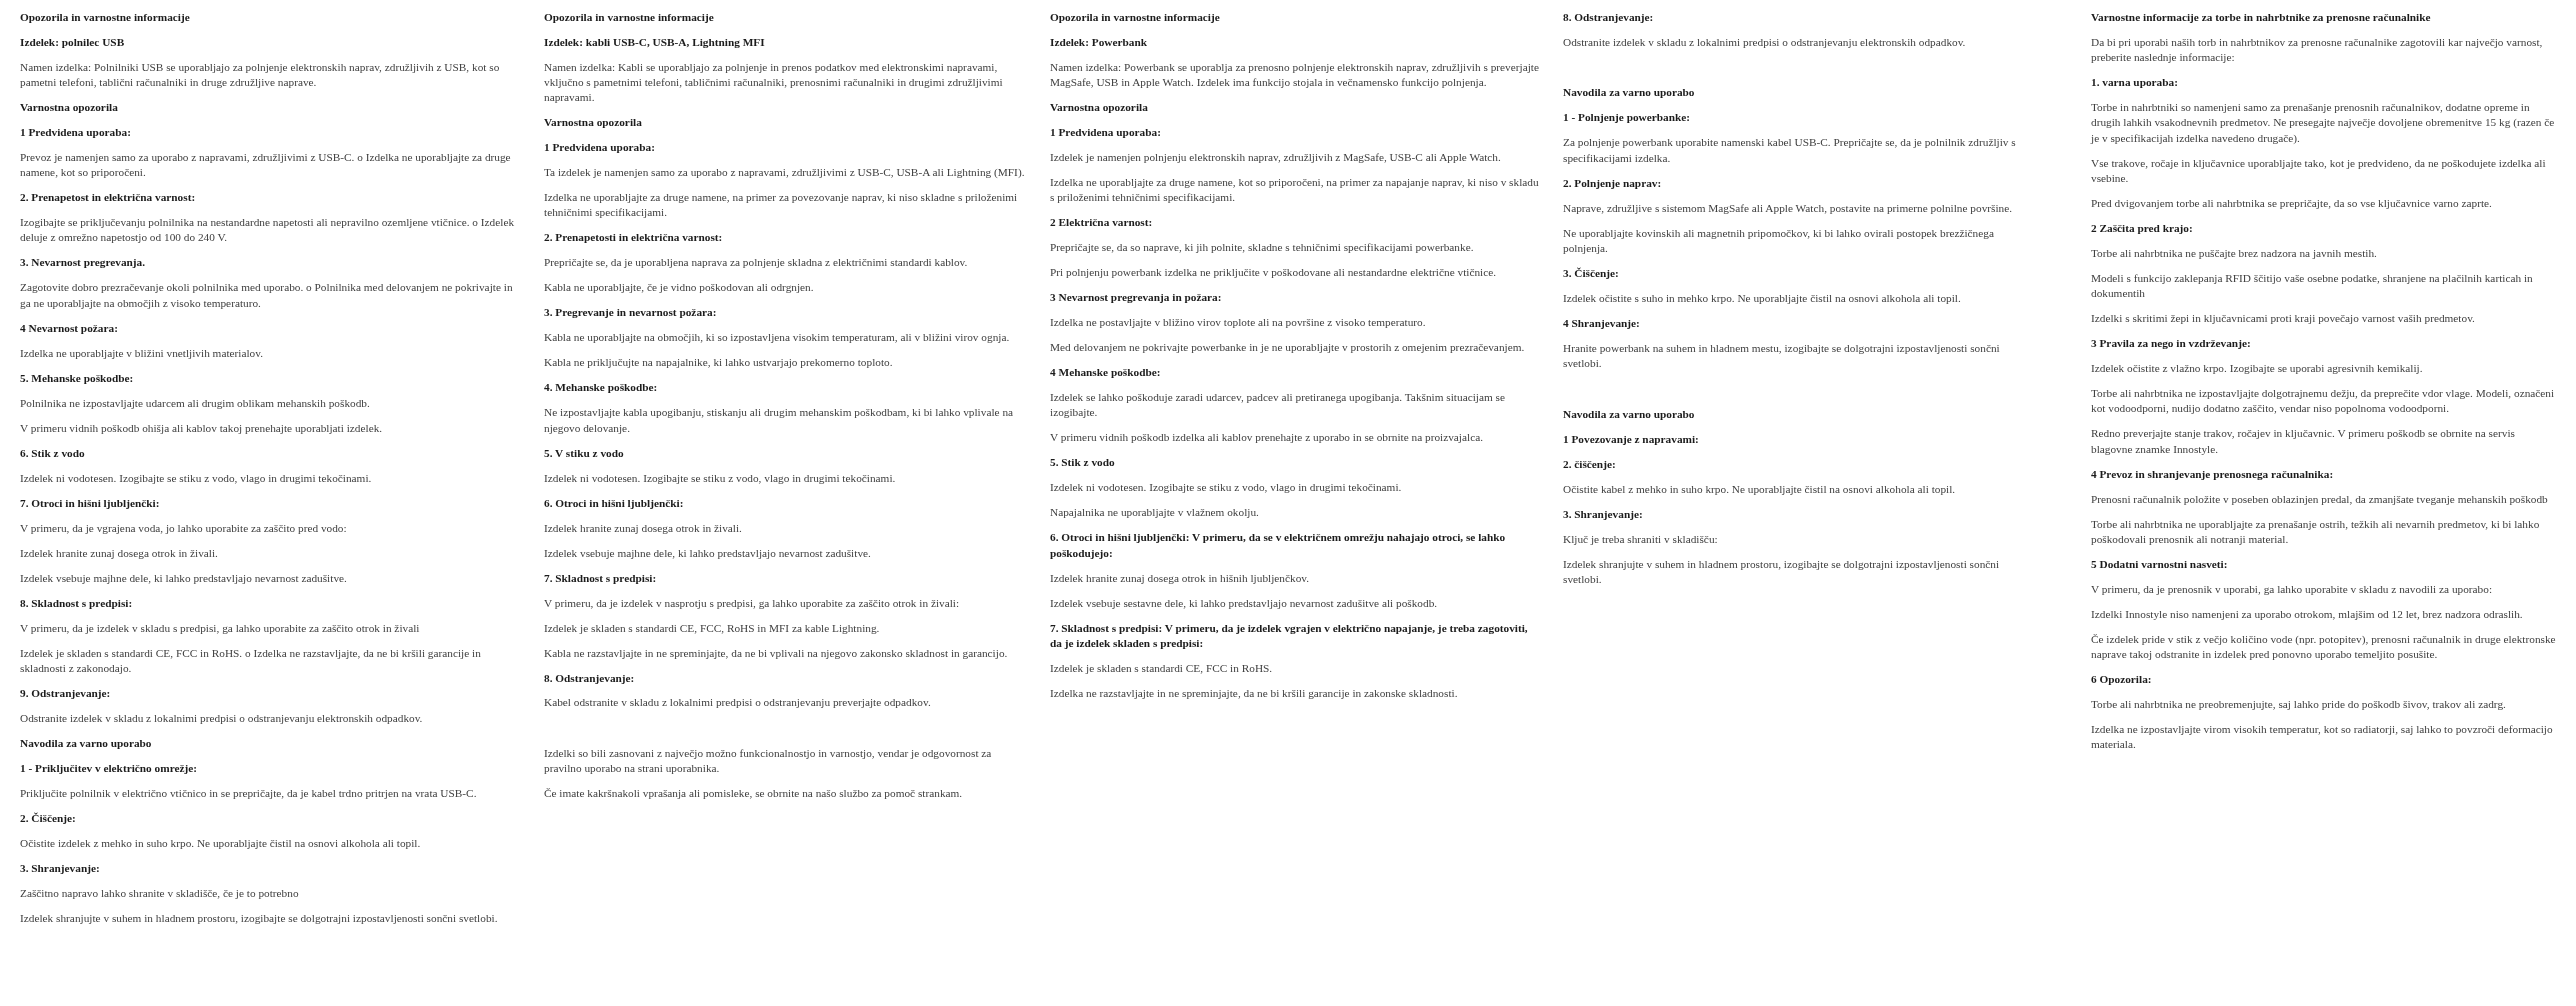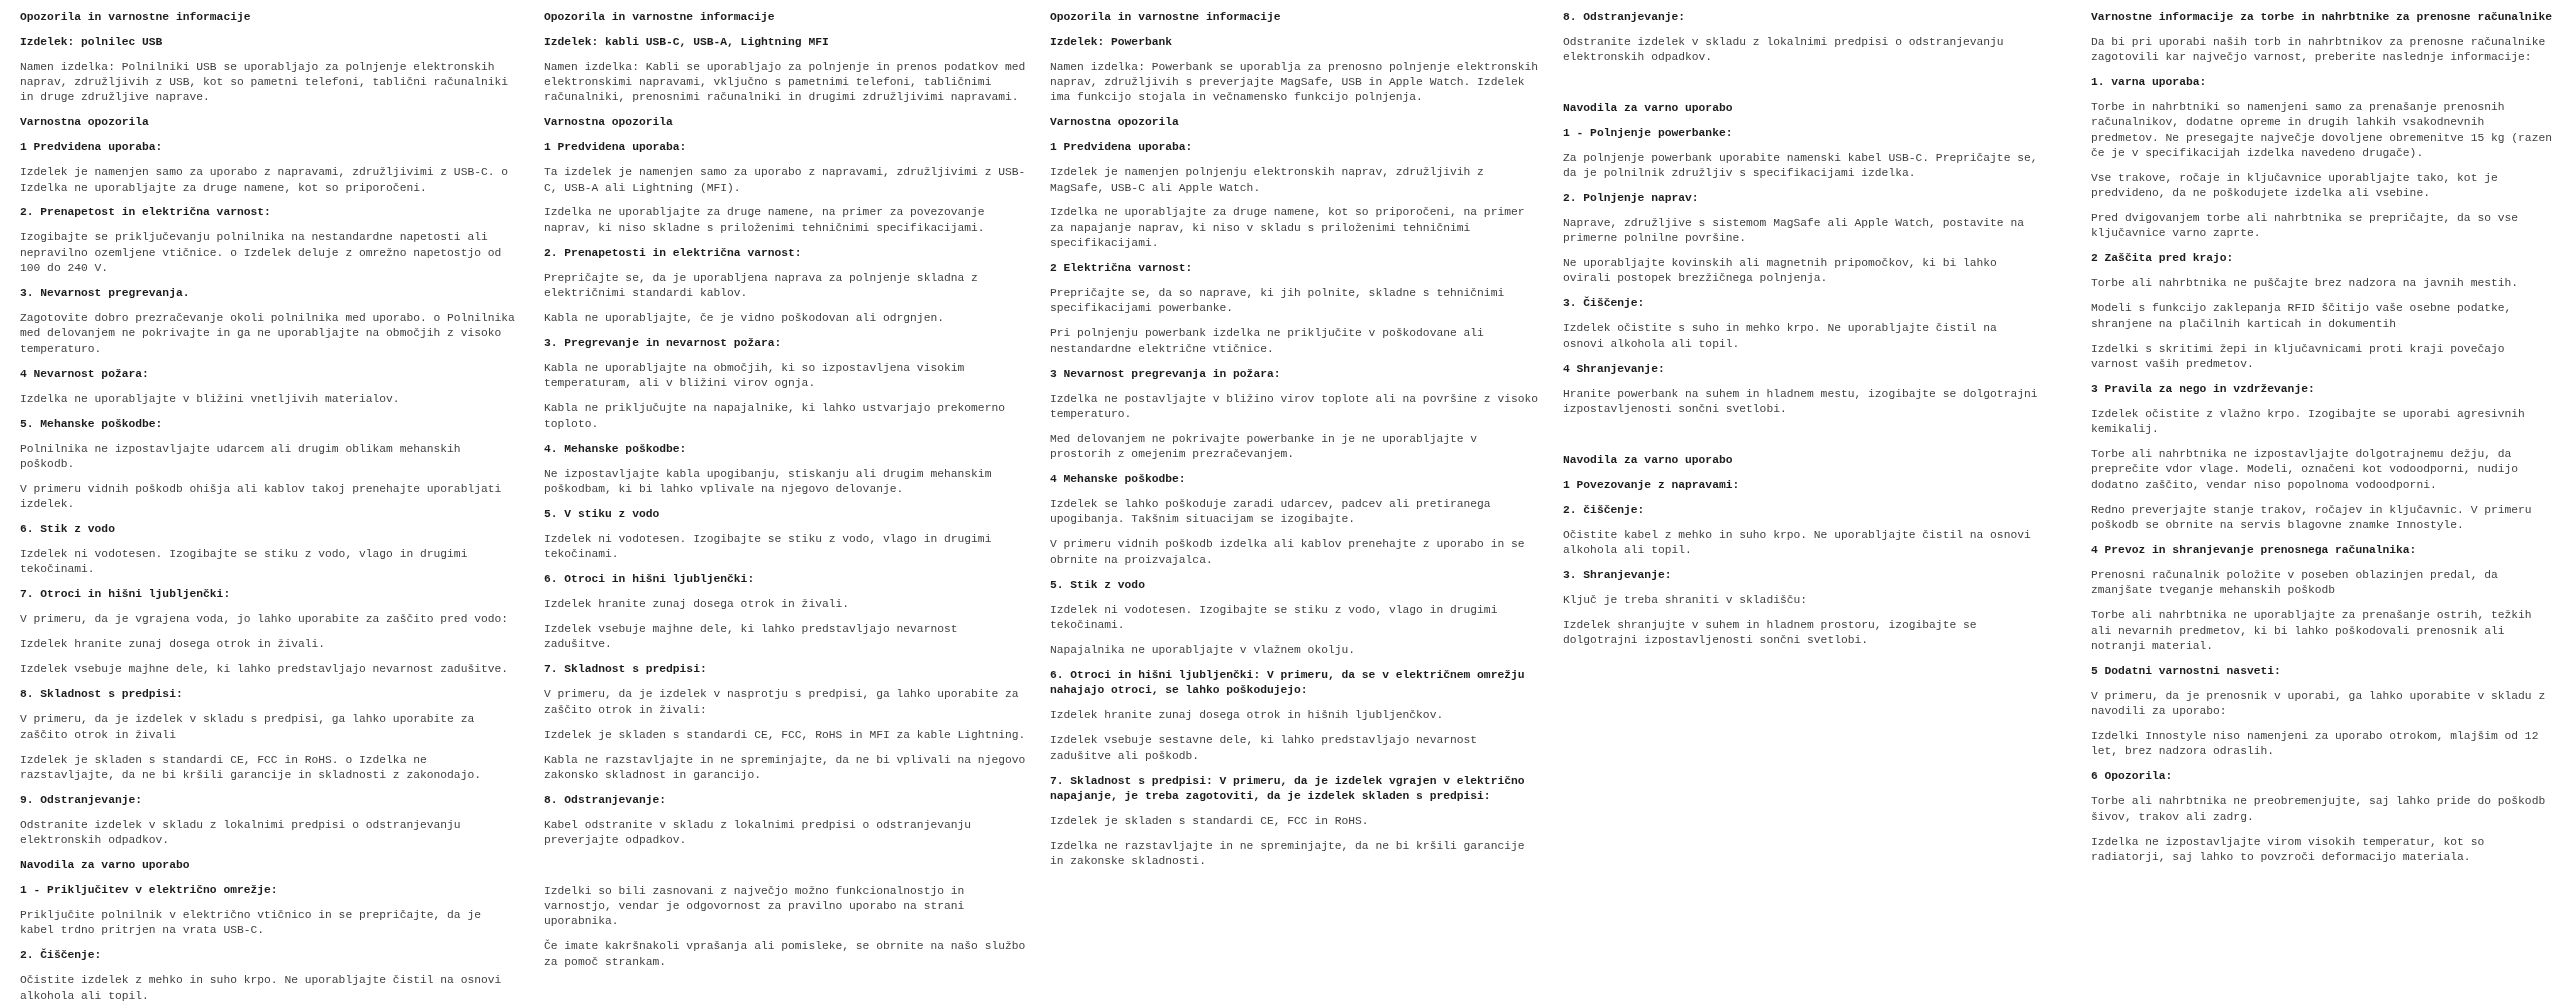--- a/index.html
+++ b/index.html
@@ -1,20 +1,20 @@
 <!DOCTYPE html>
 <html style="font-size:13px"><head>
 <meta charset="utf-8">
 <style>
   html,body{margin:0;padding:0;background:#ffffff;}
   .page{
     position:relative;
     width:2576px;height:1006px;
     background:#ffffff;
-    font-family:Liberation Mono, monospace;
+    font-family:Liberation Serif, serif;
     font-size:11.3px;line-height:15.3px;color:#404040;
     overflow:hidden;
   }
   .col{position:absolute;top:9.7px;}
   .col-1{left:20px;width:495px;}
   .col-2{left:544px;width:483px;}
   .col-3{left:1050px;width:489px;}
   .col-4{left:1563px;width:477px;}
   .col-5{left:2091px;width:467px;}
   .blk{margin:0 0 9.7px 0;}
@@ -25,21 +25,21 @@
 </head>
 <body>
 
 <div class="page">
   <div class="col col-1">
       <div class="blk h">Opozorila in varnostne informacije</div>
       <div class="blk h">Izdelek: polnilec USB</div>
       <div class="blk p">Namen izdelka: Polnilniki USB se uporabljajo za polnjenje elektronskih naprav, združljivih z USB, kot so pametni telefoni, tablični računalniki in druge združljive naprave.</div>
       <div class="blk h">Varnostna opozorila</div>
       <div class="blk h">1 Predvidena uporaba:</div>
-      <div class="blk p">Izdelek je namenjen samo za uporabo z napravami, združljivimi z USB-C. o Izdelka ne uporabljajte za druge namene, kot so priporočeni.</div>
+      <div class="blk p">Prevoz je namenjen samo za uporabo z napravami, združljivimi z USB-C. o Izdelka ne uporabljajte za druge namene, kot so priporočeni.</div>
       <div class="blk h">2. Prenapetost in električna varnost:</div>
       <div class="blk p">Izogibajte se priključevanju polnilnika na nestandardne napetosti ali nepravilno ozemljene vtičnice. o Izdelek deluje z omrežno napetostjo od 100 do 240 V.</div>
       <div class="blk h">3. Nevarnost pregrevanja.</div>
       <div class="blk p">Zagotovite dobro prezračevanje okoli polnilnika med uporabo. o Polnilnika med delovanjem ne pokrivajte in ga ne uporabljajte na območjih z visoko temperaturo.</div>
       <div class="blk h">4 Nevarnost požara:</div>
       <div class="blk p">Izdelka ne uporabljajte v bližini vnetljivih materialov.</div>
       <div class="blk h">5. Mehanske poškodbe:</div>
       <div class="blk p">Polnilnika ne izpostavljajte udarcem ali drugim oblikam mehanskih poškodb.</div>
       <div class="blk p">V primeru vidnih poškodb ohišja ali kablov takoj prenehajte uporabljati izdelek.</div>
       <div class="blk h">6. Stik z vodo</div>
@@ -157,18 +157,19 @@
       <div class="blk h">3 Pravila za nego in vzdrževanje:</div>
       <div class="blk p">Izdelek očistite z vlažno krpo. Izogibajte se uporabi agresivnih kemikalij.</div>
       <div class="blk p">Torbe ali nahrbtnika ne izpostavljajte dolgotrajnemu dežju, da preprečite vdor vlage. Modeli, označeni kot vodoodporni, nudijo dodatno zaščito, vendar niso popolnoma vodoodporni.</div>
       <div class="blk p">Redno preverjajte stanje trakov, ročajev in ključavnic. V primeru poškodb se obrnite na servis blagovne znamke Innostyle.</div>
       <div class="blk h">4 Prevoz in shranjevanje prenosnega računalnika:</div>
       <div class="blk p">Prenosni računalnik položite v poseben oblazinjen predal, da zmanjšate tveganje mehanskih poškodb</div>
       <div class="blk p">Torbe ali nahrbtnika ne uporabljajte za prenašanje ostrih, težkih ali nevarnih predmetov, ki bi lahko poškodovali prenosnik ali notranji material.</div>
       <div class="blk h">5 Dodatni varnostni nasveti:</div>
       <div class="blk p">V primeru, da je prenosnik v uporabi, ga lahko uporabite v skladu z navodili za uporabo:</div>
       <div class="blk p">Izdelki Innostyle niso namenjeni za uporabo otrokom, mlajšim od 12 let, brez nadzora odraslih.</div>
+      <div class="blk p">Če izdelek pride v stik z večjo količino vode (npr. potopitev), prenosni računalnik in druge elektronske naprave takoj odstranite in izdelek pred ponovno uporabo temeljito posušite.</div>
       <div class="blk h">6 Opozorila:</div>
       <div class="blk p">Torbe ali nahrbtnika ne preobremenjujte, saj lahko pride do poškodb šivov, trakov ali zadrg.</div>
       <div class="blk p">Izdelka ne izpostavljajte virom visokih temperatur, kot so radiatorji, saj lahko to povzroči deformacijo materiala.</div>
     </div>
 </div>
 
 
 </body></html>

